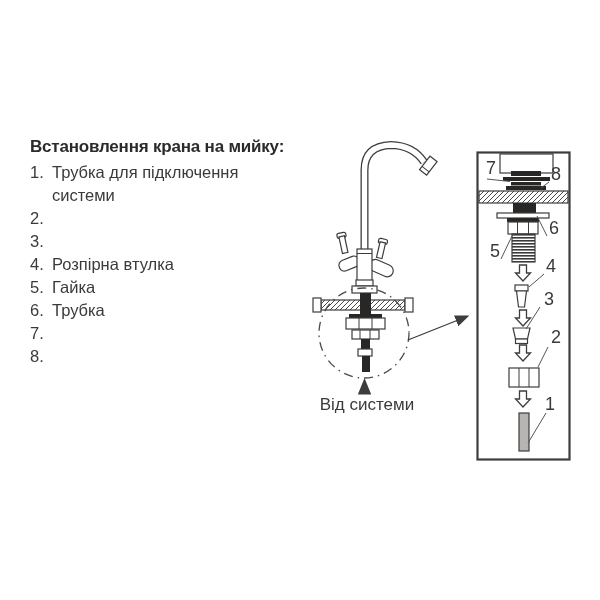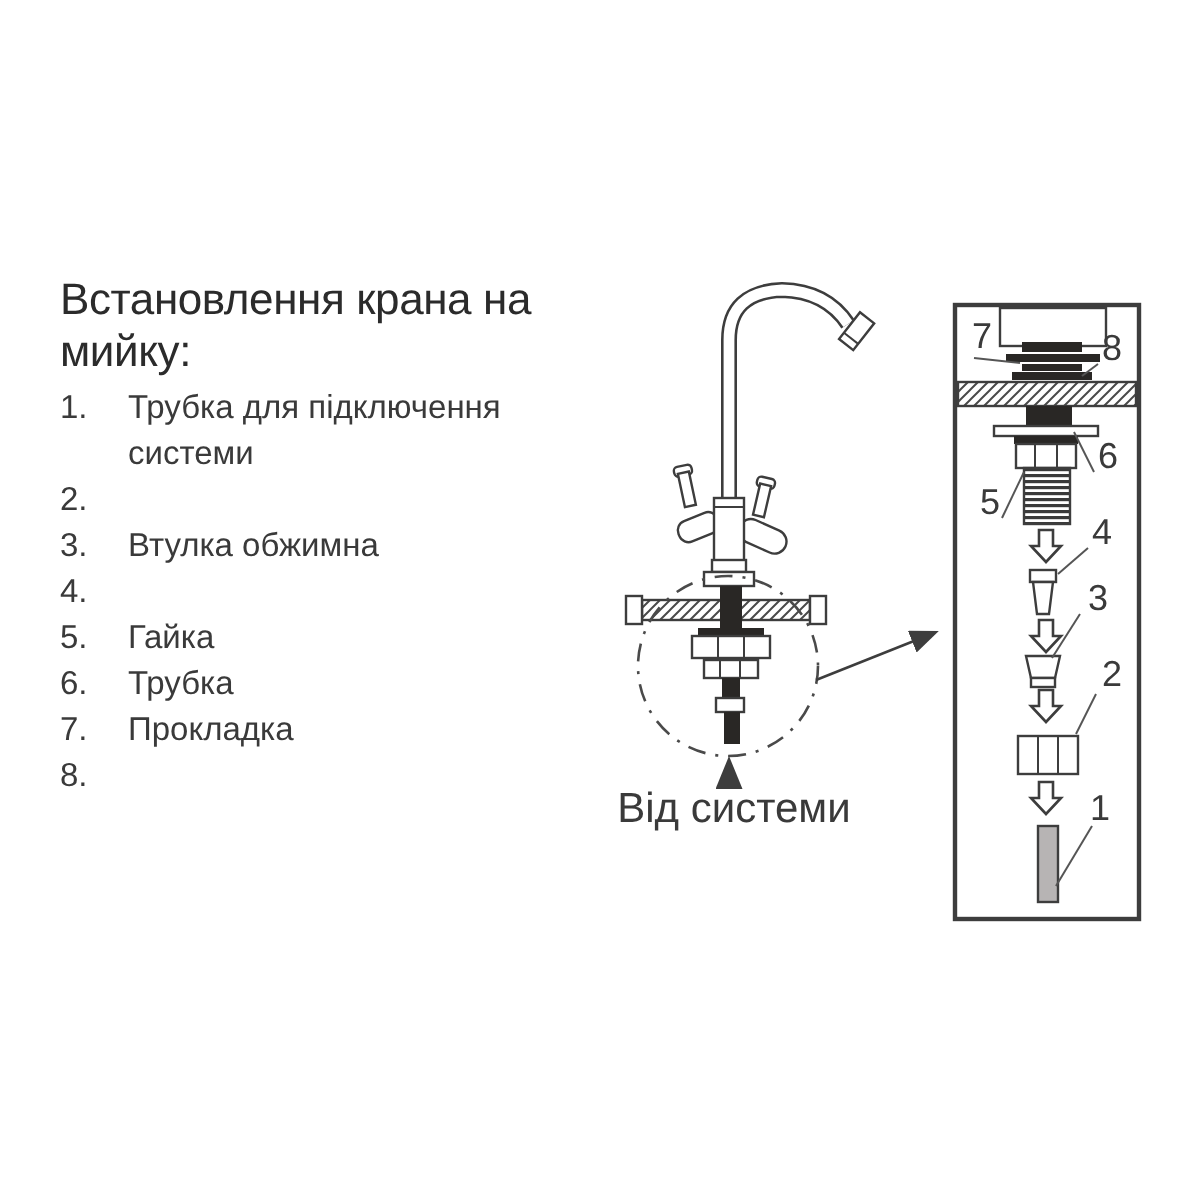--- a/index.html
+++ b/index.html
@@ -2,30 +2,30 @@
 <html><head>
 <meta charset="utf-8">
 <style>
   html,body{margin:0;padding:0;}
   body{
     width:600px;height:600px;position:relative;background:#ffffff;
     font-family:"Liberation Sans",sans-serif;color:#3a3a3a;overflow:hidden;
   }
   .instructions{position:absolute;left:30px;top:137px;width:285px;}
   .instructions h1{
-    margin:0 0 4px 0;font-size:22px;font-weight:normal;color:#2b2b2b;letter-spacing:-0.2px;
+    margin:0 0 4px 0;font-size:17px;font-weight:bold;color:#2b2b2b;letter-spacing:-0.2px;
   }
   ol.parts{list-style:none;margin:0;padding:0;}
   ol.parts li{display:flex;font-size:16.5px;line-height:23px;color:#3a3a3a;}
   ol.parts .num{width:22px;flex:0 0 22px;}
-  ol.parts .lbl{width:200px;margin-left:12px;}
+  ol.parts .lbl{width:200px;}
   .diagram-svg{position:absolute;left:295px;top:135px;}
   .caption{
     position:absolute;left:300px;top:395px;width:134px;text-align:center;
-    font-size:21px;line-height:20px;color:#3a3a3a;
+    font-size:17px;line-height:20px;color:#3a3a3a;
   }
   .callout-num{font-size:18px;fill:#3a3a3a;font-family:"Liberation Sans",sans-serif;}
   .ln{stroke:#3d3d3d;fill:none;}
   .wht{fill:#ffffff;stroke:#3d3d3d;stroke-width:1.2;}
   .drk{fill:#292725;stroke:none;}
   .leader{stroke:#555555;stroke-width:1;fill:none;}
 </style>
 </head>
 <body>
 
@@ -34,36 +34,35 @@
   <ol class="parts">
     <li>
         <span class="num">1.</span>
         <span class="lbl">Трубка для підключення системи</span>
       </li>
     <li>
         <span class="num">2.</span>
       </li>
     <li>
         <span class="num">3.</span>
-        <span class="lbl">Втулка обжимна</span>
       </li>
     <li>
         <span class="num">4.</span>
+        <span class="lbl">Розпірна втулка</span>
       </li>
     <li>
         <span class="num">5.</span>
         <span class="lbl">Гайка</span>
       </li>
     <li>
         <span class="num">6.</span>
         <span class="lbl">Трубка</span>
       </li>
     <li>
         <span class="num">7.</span>
-        <span class="lbl">Прокладка</span>
       </li>
     <li>
         <span class="num">8.</span>
       </li>
   </ol>
 </div>
 
 <svg class="diagram-svg" width="290" height="335" viewBox="295 135 290 335" xmlns="http://www.w3.org/2000/svg">
   <defs>
     <pattern id="hatch" width="5" height="5" patternUnits="userSpaceOnUse">

